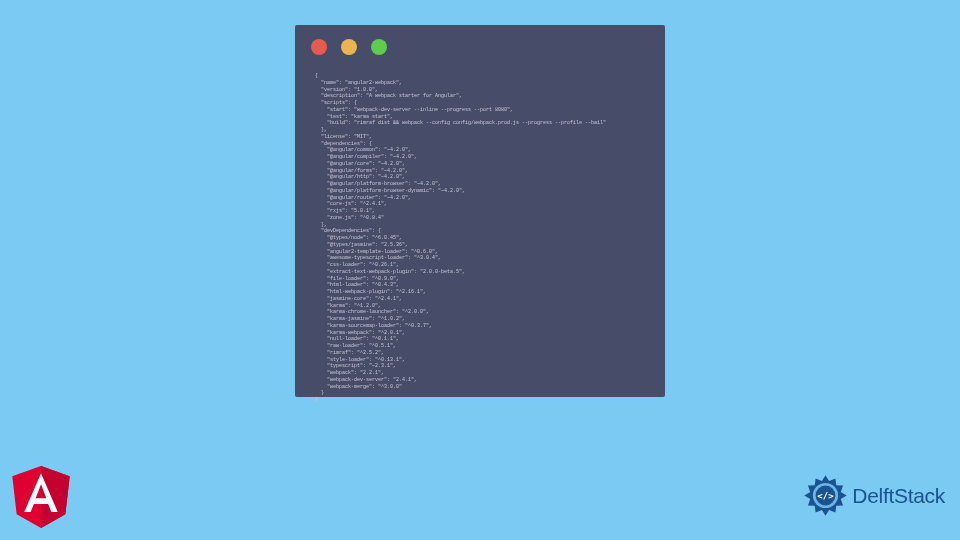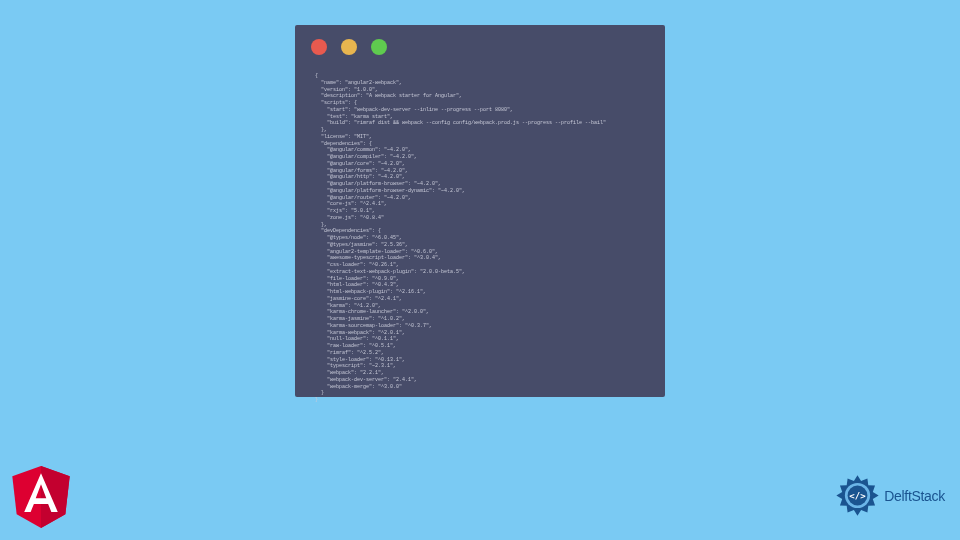--- a/index.html
+++ b/index.html
@@ -54,21 +54,21 @@
       bottom: 22px;
       display: flex;
       align-items: center;
       gap: 4px;
     }
     .delft-gear {
       width: 45px;
       height: 45px;
     }
     .delft-text {
-      font-size: 14px;
+      font-size: 21px;
       font-weight: 500;
       color: #1a5490;
       letter-spacing: -0.3px;
     }
   </style>
 </head>
 <body>
 
 <div class="terminal-window">
   <div class="traffic-lights">

